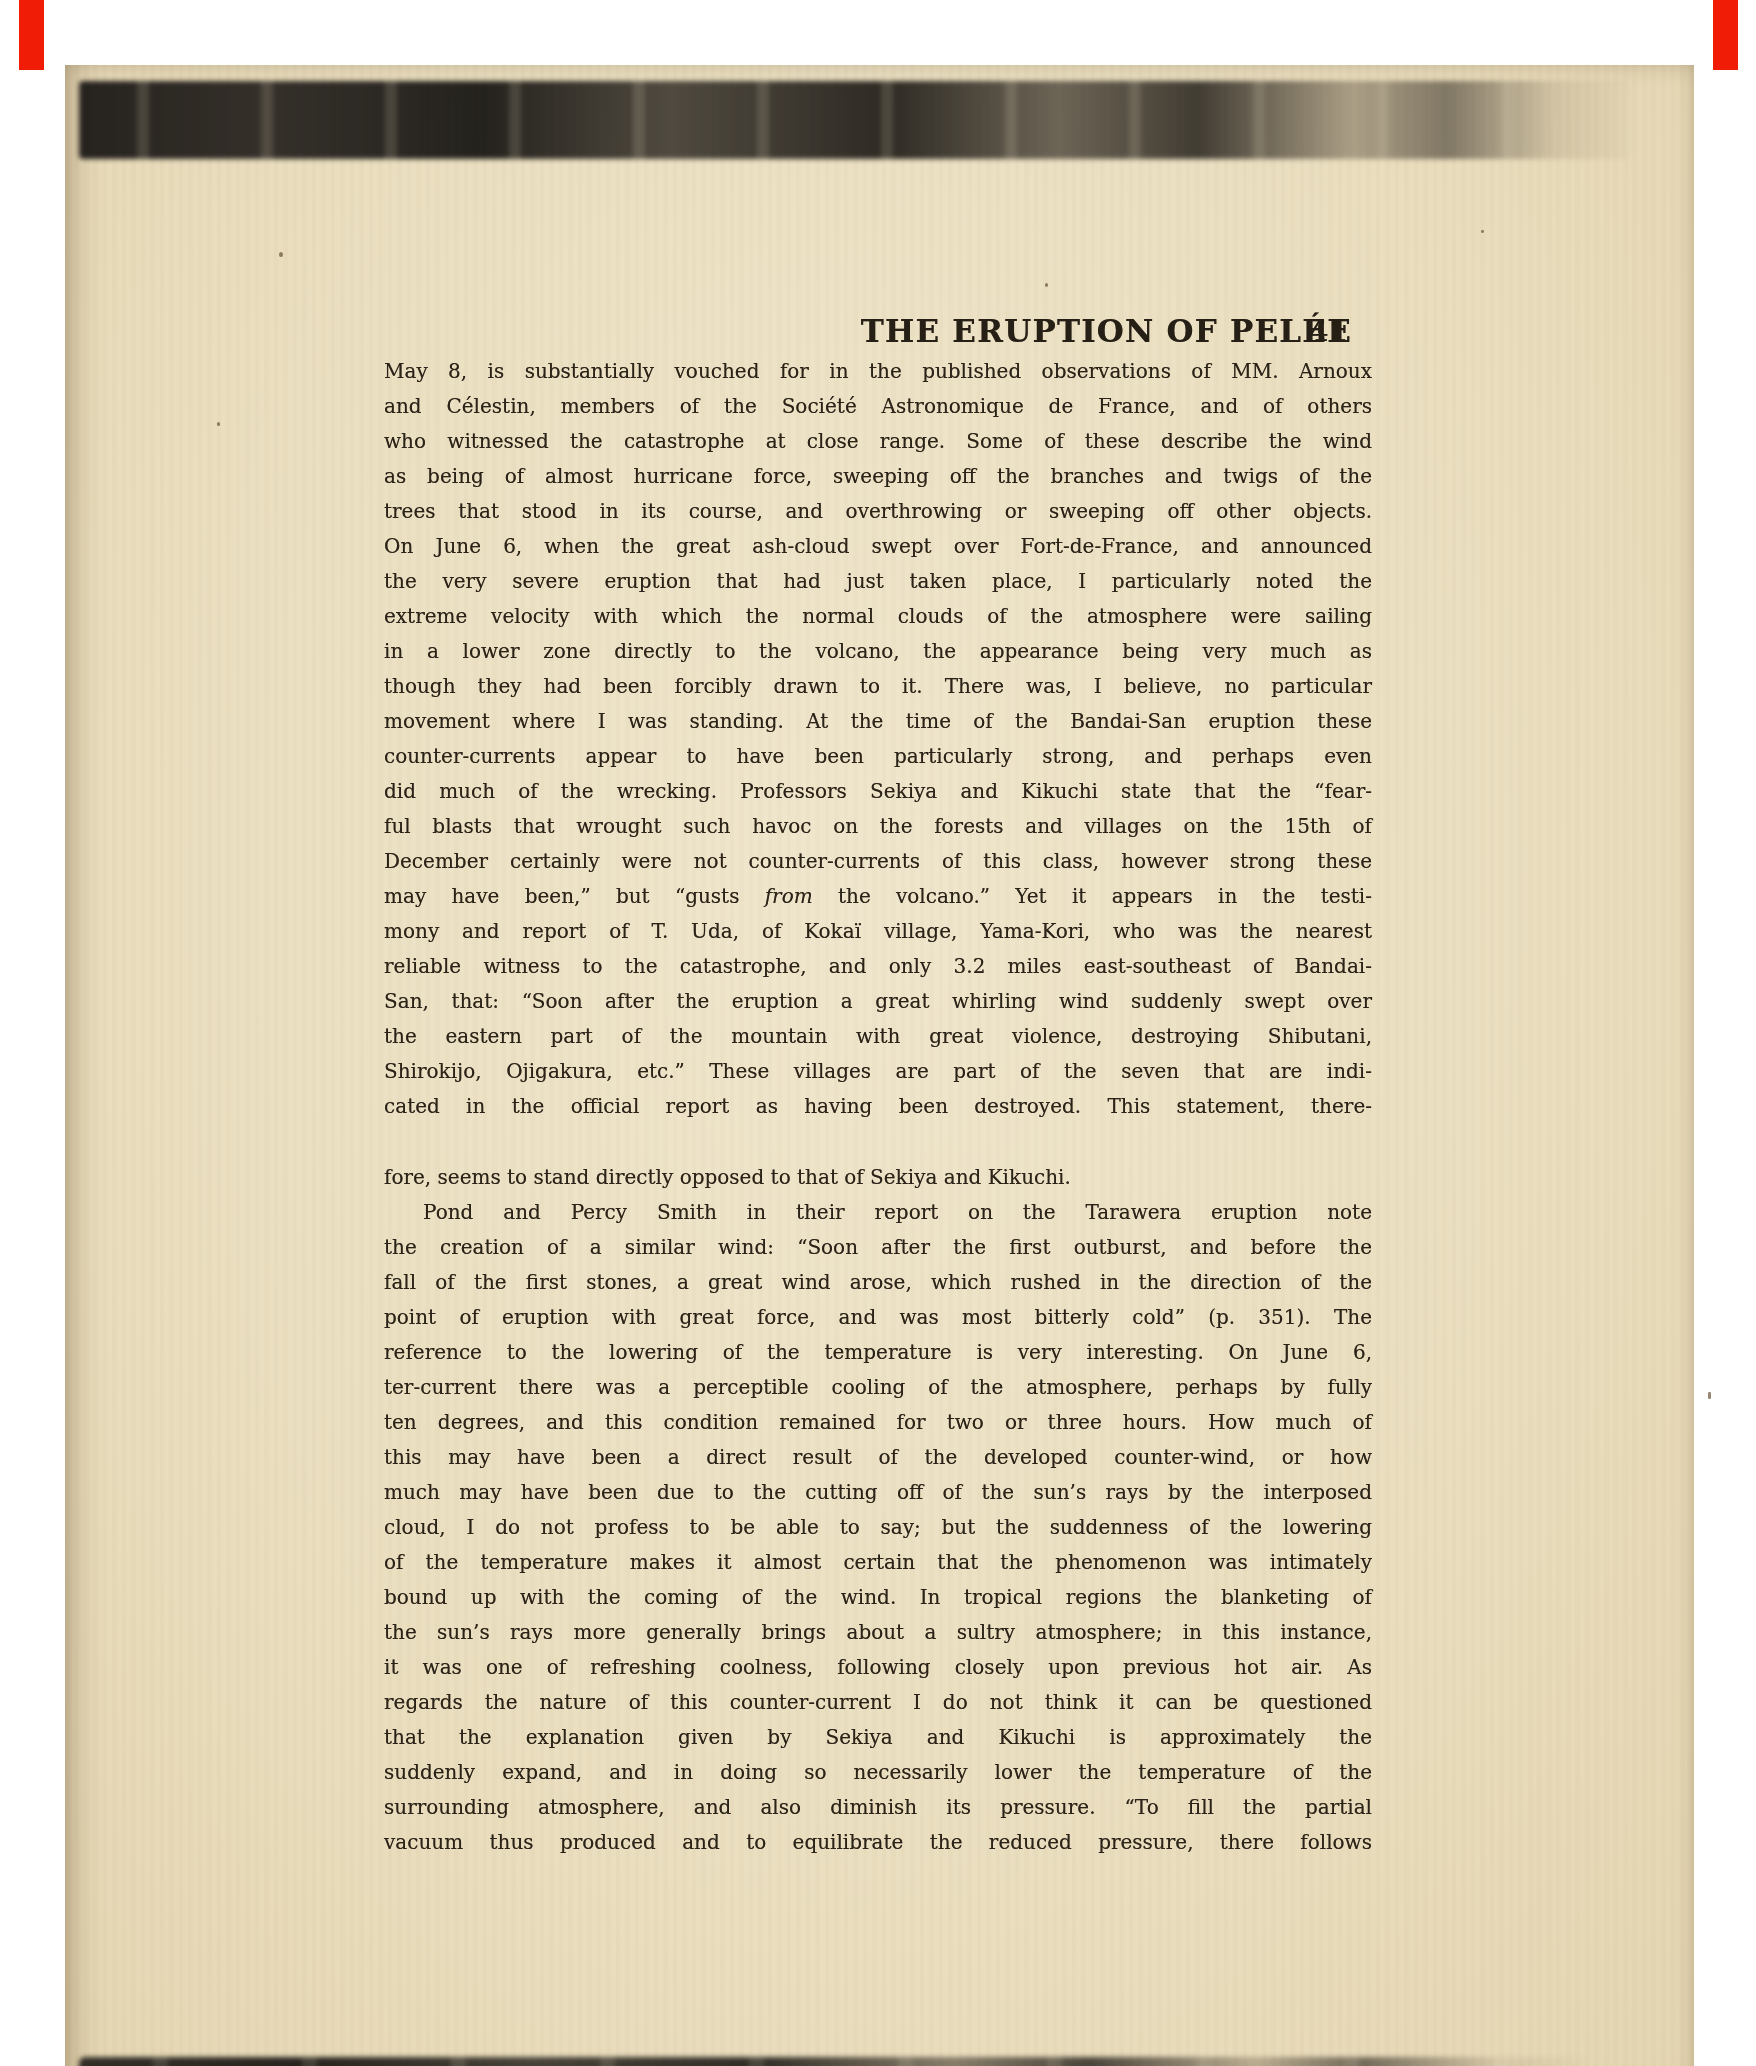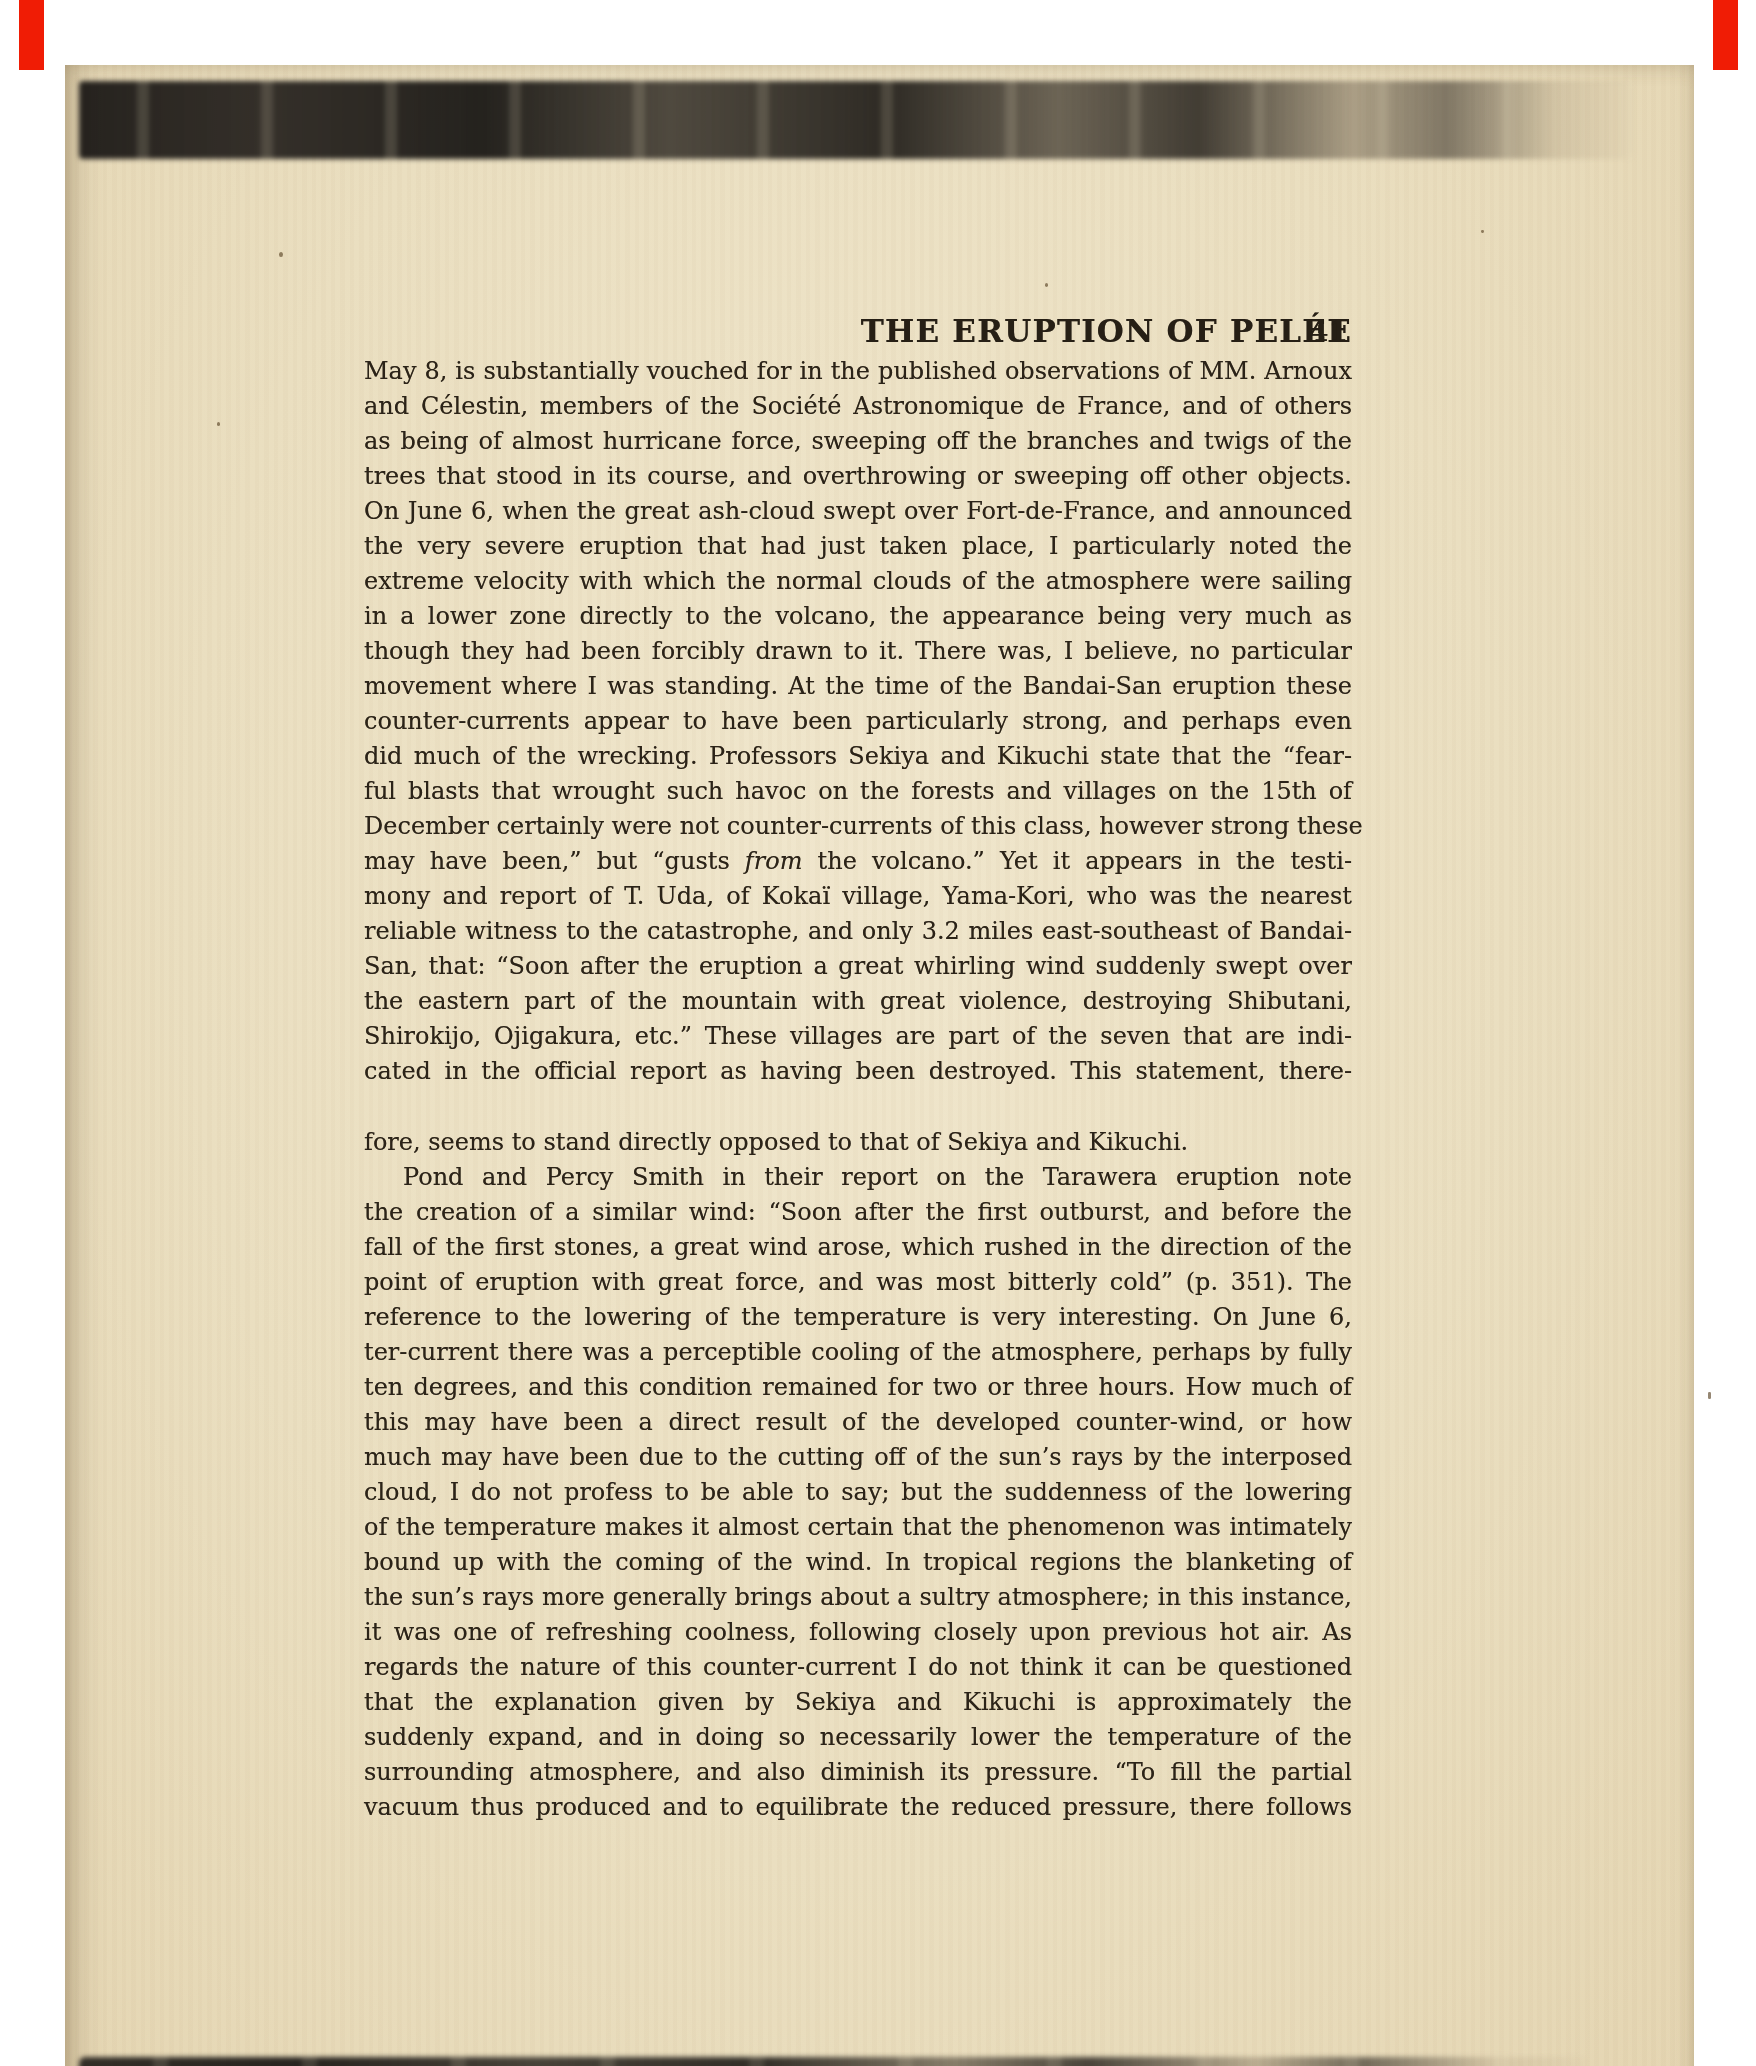--- a/index.html
+++ b/index.html
@@ -66,22 +66,22 @@
     letter-spacing:1.2px;text-shadow:0 0 0.6px rgba(38,28,18,.6);
   }
   .folio{
     position:absolute;right:4.1px;top:0;font-size:28px;line-height:41px;font-weight:bold;
     text-shadow:0 0 0.6px rgba(38,28,18,.6);
     text-align:center;
   }
 
   
   .textblock{
-    position:absolute;left:364px;top:354px;width:988px;
-    font-size:24px;color:#2b2318;text-shadow:0 0 0.5px rgba(45,35,22,.55);
+    position:absolute;left:384px;top:354px;width:988px;
+    font-size:20px;color:#2b2318;text-shadow:0 0 0.5px rgba(45,35,22,.55);
   }
   .tline{
     height:35px;line-height:35px;white-space:nowrap;
     text-align:justify;text-align-last:justify;
   }
   .tline.lastline{text-align-last:left;margin-top:36px;}
   .tline.indent{text-indent:39px;}
   .tline i{font-style:italic;}
 
   
@@ -114,20 +114,21 @@
   <div class="runhead">
     <h1>THE ERUPTION OF PELÉE</h1>
     <span class="folio">41</span>
   </div>
 
   <div class="textblock">
     <div>
       <div>
           <div class="tline">May 8, is substantially vouched for in the published observations of MM. Arnoux</div>
           <div class="tline">and Célestin, members of the Société Astronomique de France, and of others</div>
+          <div class="tline">who witnessed the catastrophe at close range. Some of these describe the wind</div>
           <div class="tline">as being of almost hurricane force, sweeping off the branches and twigs of the</div>
           <div class="tline">trees that stood in its course, and overthrowing or sweeping off other objects.</div>
           <div class="tline">On June 6, when the great ash-cloud swept over Fort-de-France, and announced</div>
           <div class="tline">the very severe eruption that had just taken place, I particularly noted the</div>
           <div class="tline">extreme velocity with which the normal clouds of the atmosphere were sailing</div>
           <div class="tline">in a lower zone directly to the volcano, the appearance being very much as</div>
           <div class="tline">though they had been forcibly drawn to it. There was, I believe, no particular</div>
           <div class="tline">movement where I was standing. At the time of the Bandai-San eruption these</div>
           <div class="tline">counter-currents appear to have been particularly strong, and perhaps even</div>
           <div class="tline">did much of the wrecking. Professors Sekiya and Kikuchi state that the “fear-</div>

